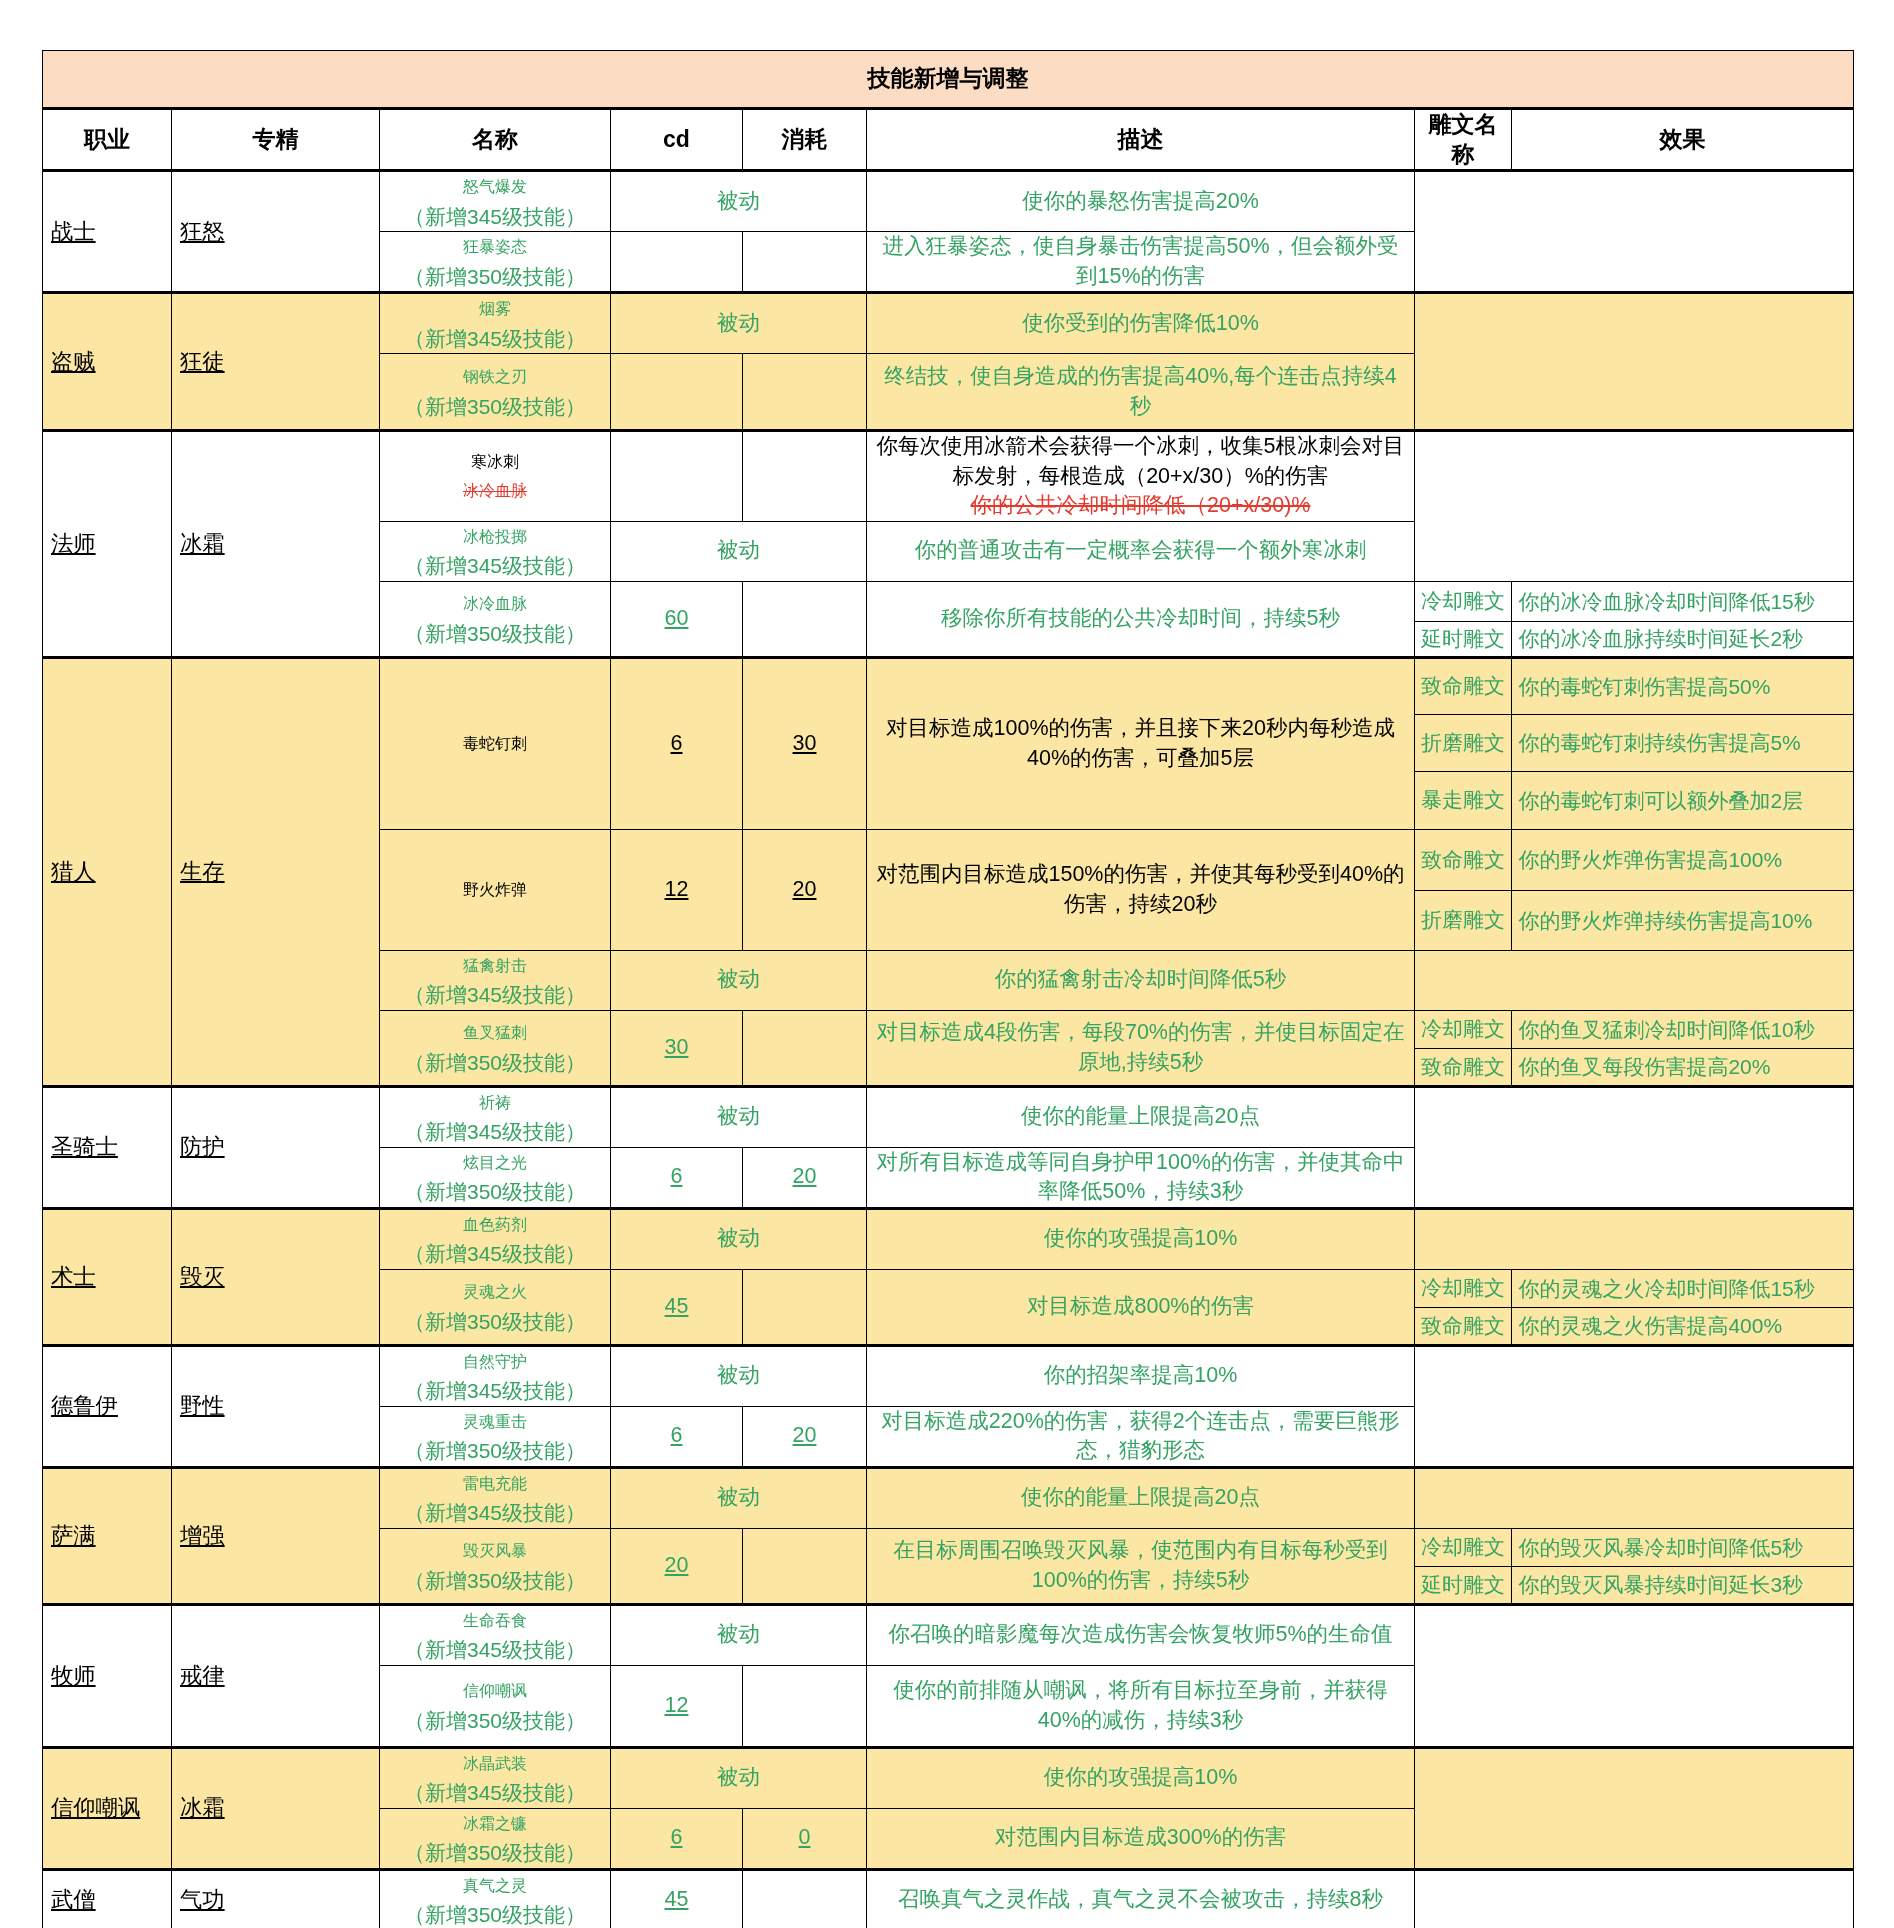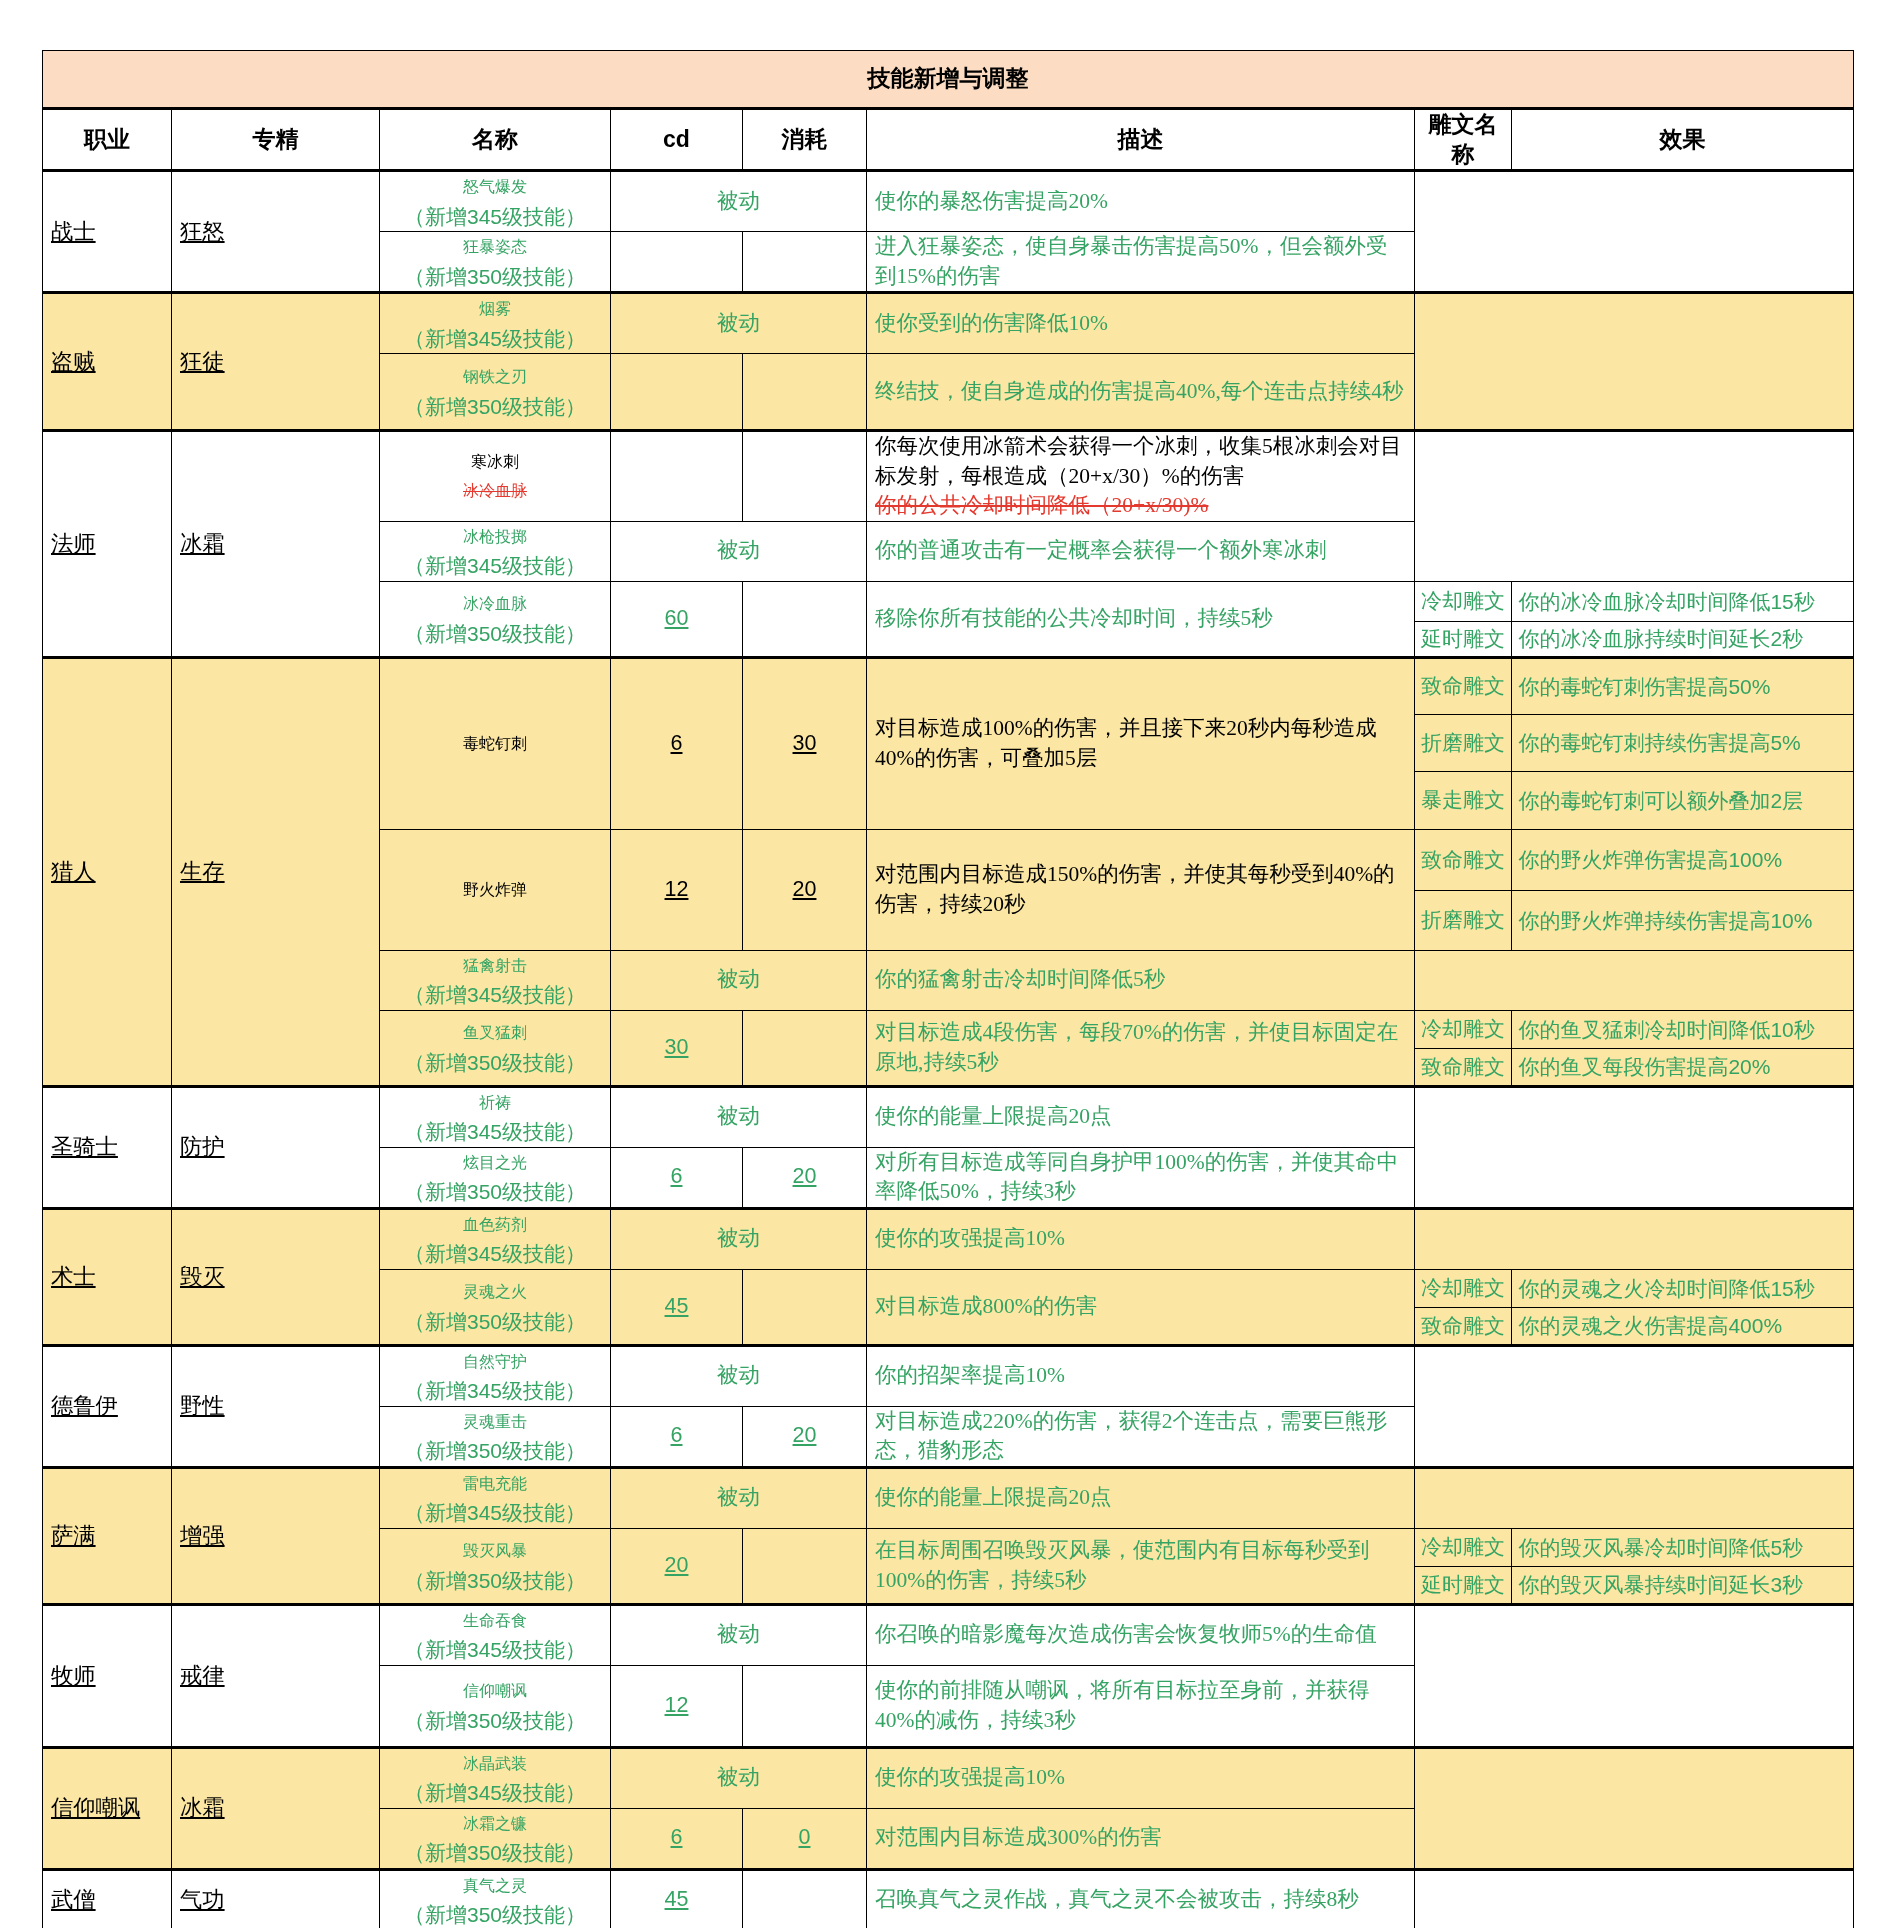--- a/index.html
+++ b/index.html
@@ -12,21 +12,21 @@
   tr.y td{background:#fbe7a3;}
   td.klass,td.spec{font-size:22.3px;text-decoration:underline;}
   td.name{text-align:center;}
   td.name .nm{font-size:16px;}
   td.name .nt{font-size:21px;}
   .g{color:#35a363;}
   .red{color:#e4392e;}
   .strike{text-decoration:line-through;}
   td.pass{text-align:center;}
   td.num{text-align:center;text-decoration:underline;}
-  td.desc{text-align:left;font-family:Liberation Serif, serif;}
+  td.desc{text-align:center;}
   td.gn{text-align:center;padding:0 1px;font-size:21px;}
   td.ge{text-align:left;padding:0 6.4px;font-size:21px;line-height:27px;margin-left:6px;}
   td.gx{background:inherit;}
 </style>
 </head>
 <body>
 
 <table>
   <colgroup>
     <col style="width:129px">

